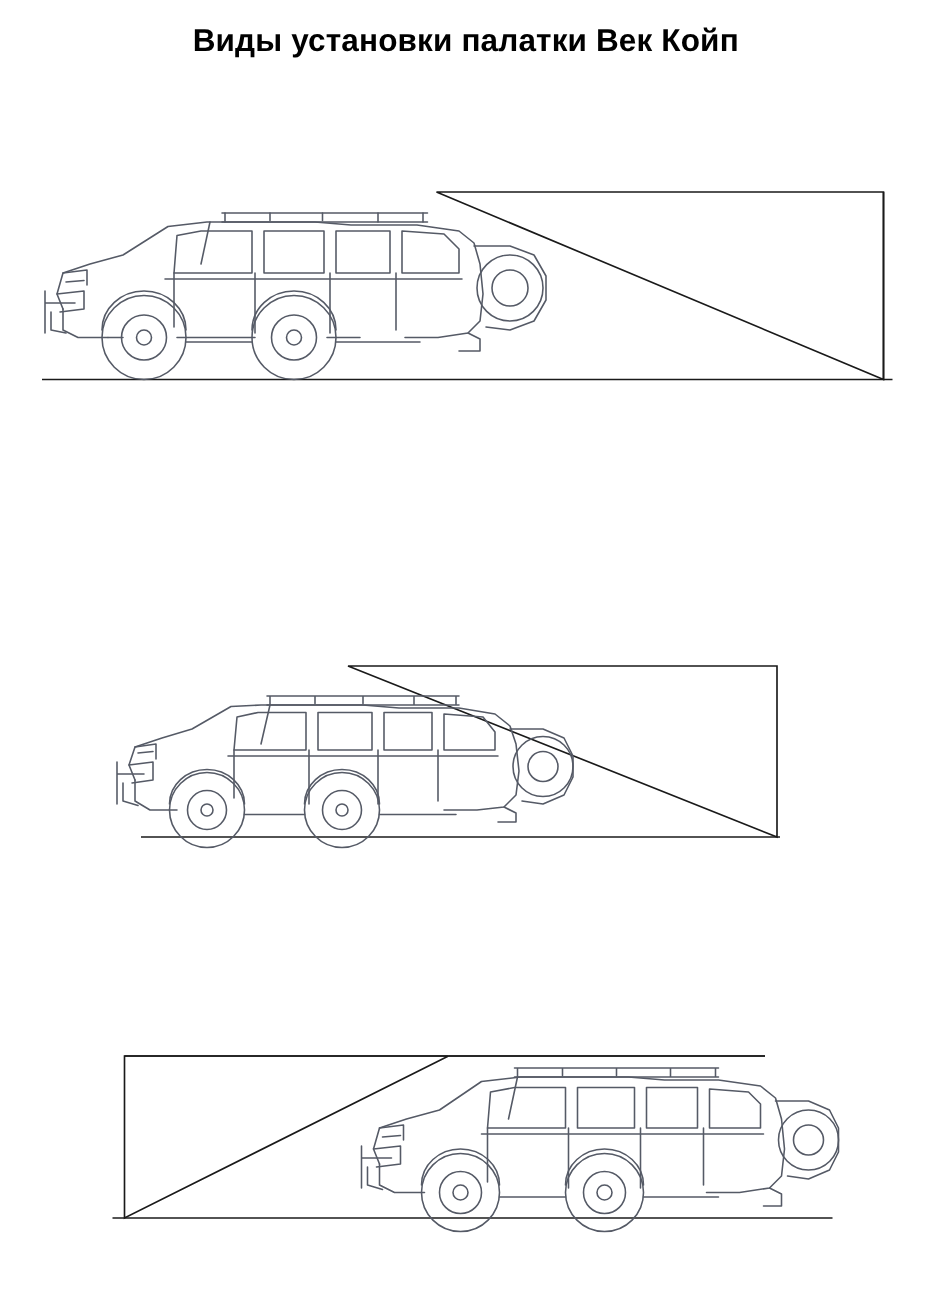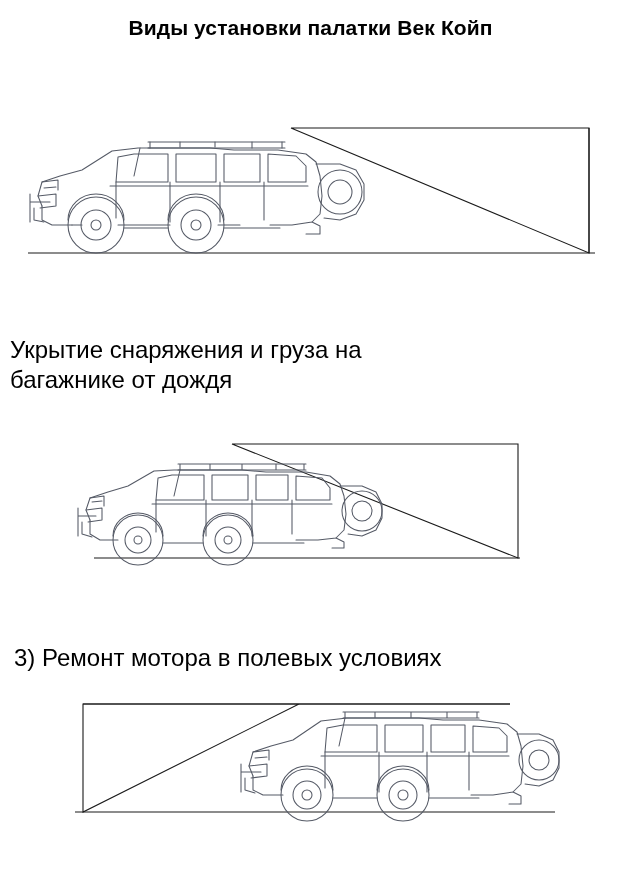--- a/index.html
+++ b/index.html
@@ -114,22 +114,20 @@
         <path d="M148 110 A28 26 0 0 1 204 110"></path>
 
         <path d="M104 118 L148 118"></path>
         <path d="M204 118 L260 118"></path>
 
         <path d="M24 78 L36 77"></path>
       </g>
     </svg>
   </div>
 
-  <div class="section-label label-2">Укрытие снаряжения и груза на
-    багажнике от дождя</div>
 
   <div class="scene scene-2">
     <svg width="470" height="150" viewBox="0 0 470 150" xmlns="http://www.w3.org/2000/svg">
       <g fill="none" stroke="#1a1a1a" stroke-width="1.1">
 
         <path d="M162 14 L448 14 L448 128 L162 14 Z"></path>
 
         <line x1="24" y1="128" x2="450" y2="128"></line>
       </g>
       <g fill="none" stroke="#555a66" stroke-width="1.05" stroke-linejoin="round" stroke-linecap="round">
@@ -166,21 +164,20 @@
         <circle cx="158" cy="110" r="13"></circle>
         <circle cx="158" cy="110" r="4"></circle>
         <path d="M43 106 A25 23 0 0 1 93 106"></path>
         <path d="M133 106 A25 23 0 0 1 183 106"></path>
         <path d="M93 113 L133 113 M183 113 L234 113"></path>
         <path d="M22 72 L32 71"></path>
       </g>
     </svg>
   </div>
 
-  <div class="section-label label-3">3) Ремонт мотора в полевых условиях</div>
 
   <div class="scene scene-3">
     <svg width="510" height="160" viewBox="0 0 510 160" xmlns="http://www.w3.org/2000/svg">
       <g fill="none" stroke="#1a1a1a" stroke-width="1.1">
 
         <path d="M28 14 L28 122 L244 14 Z"></path>
         <line x1="28" y1="14" x2="455" y2="14"></line>
         <path d="M455 14 L244 14"></path>
 
         <line x1="20" y1="122" x2="500" y2="122"></line>

